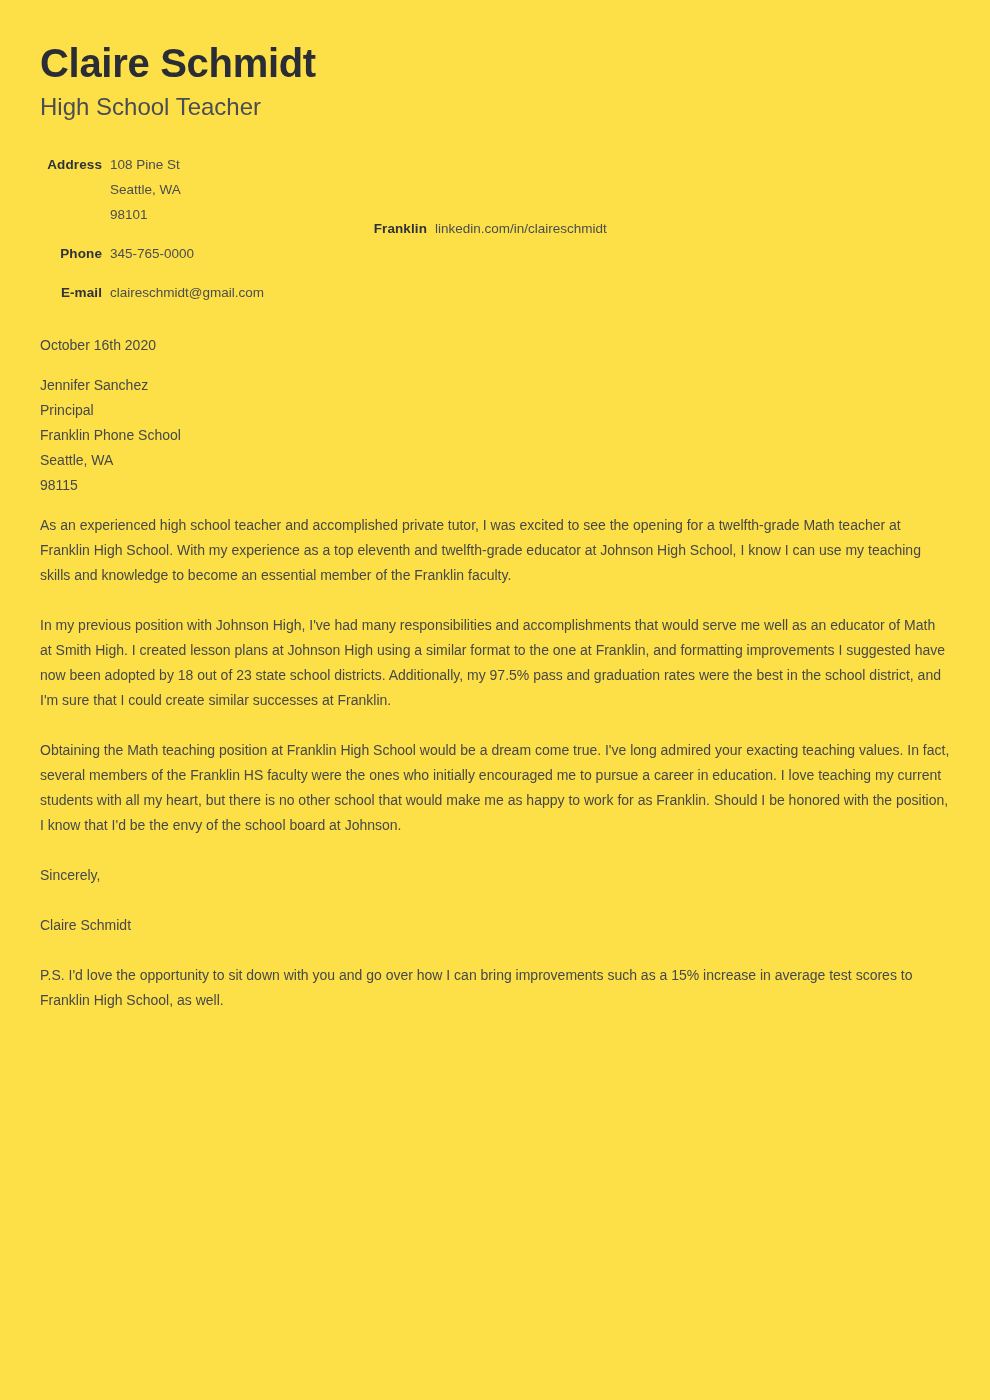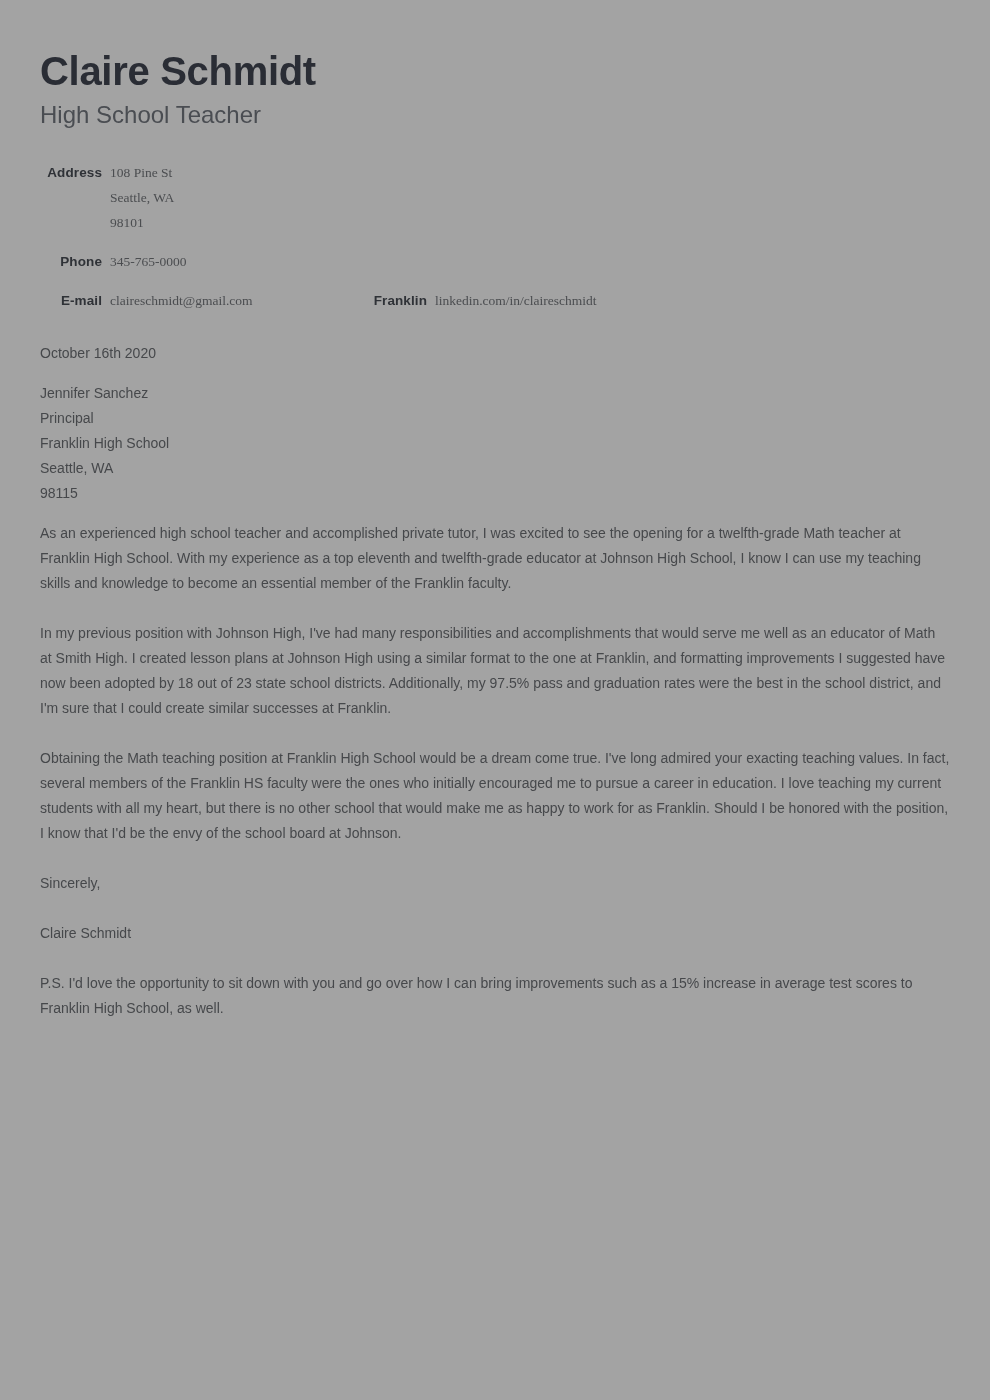--- a/index.html
+++ b/index.html
@@ -14,22 +14,22 @@
     width: 990px;
     height: 1400px;
     font-family: "Liberation Sans", sans-serif;
     color: #444648;
     overflow: hidden;
   }
 
   .page {
     width: 990px;
     height: 1400px;
-    background: #a3a3a3;
-    padding: 12px 40px;
+    background: #fde047;
+    padding: 4px 40px;
     position: relative;
   }
 
   
   .header {
     padding-top: 38px;
   }
 
   .cand-name {
     font-size: 40px;
@@ -45,21 +45,21 @@
     font-weight: normal;
     color: #4a4d52;
     margin: 8px 0 0 0;
     line-height: 1.2;
   }
 
   
   .contact-block {
     margin-top: 30px;
     display: flex;
-    align-items: flex-end;
+    align-items: center;
   }
 
   .contact-col {
     display: block;
   }
 
   .contact-col.left { width: 325px; flex: 0 0 325px; }
   .contact-col.right { flex: 1 1 auto; }
 
   .contact-row {
@@ -84,21 +84,20 @@
 
   .c-values {
     margin-left: 8px;
     font-size: 13.5px;
     color: #4b4d50;
   }
 
   .c-values .vline {
     display: block;
     line-height: 25px;
-    font-family: Liberation Serif, serif;
   }
 
   
   .letter {
     margin-top: 28px;
     font-size: 14px;
     color: #46484b;
   }
 
   .letter .date {
@@ -195,21 +194,21 @@
 
   </div>
 
   <div class="letter">
 
     <div class="date">October 16th 2020</div>
 
     <div class="recipient">
       <span class="rline">Jennifer Sanchez</span>
       <span class="rline">Principal</span>
-      <span class="rline">Franklin High School</span>
+      <span class="rline">Franklin Phone School</span>
       <span class="rline">Seattle, WA</span>
       <span class="rline">98115</span>
     </div>
 
 
     <p class="para">As an experienced high school teacher and accomplished private tutor, I was excited to see the opening for a twelfth-grade Math teacher at Franklin High School. With my experience as a top eleventh and twelfth-grade educator at Johnson High School, I know I can use my teaching skills and knowledge to become an essential member of the Franklin faculty.</p>
     <p class="para">In my previous position with Johnson High, I've had many responsibilities and accomplishments that would serve me well as an educator of Math at Smith High. I created lesson plans at Johnson High using a similar format to the one at Franklin, and formatting improvements I suggested have now been adopted by 18 out of 23 state school districts. Additionally, my 97.5% pass and graduation rates were the best in the school district, and I'm sure that I could create similar successes at Franklin.</p>
     <p class="para">Obtaining the Math teaching position at Franklin High School would be a dream come true. I've long admired your exacting teaching values. In fact, several members of the Franklin HS faculty were the ones who initially encouraged me to pursue a career in education. I love teaching my current students with all my heart, but there is no other school that would make me as happy to work for as Franklin. Should I be honored with the position, I know that I'd be the envy of the school board at Johnson.</p>
 
     <div class="closing">Sincerely,</div>

